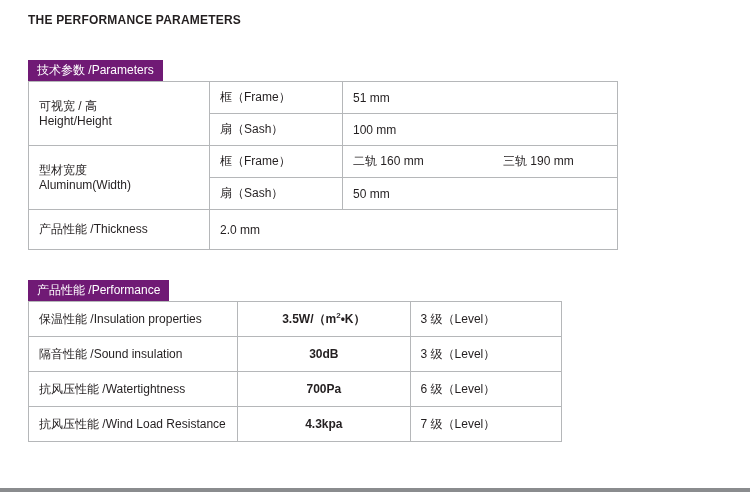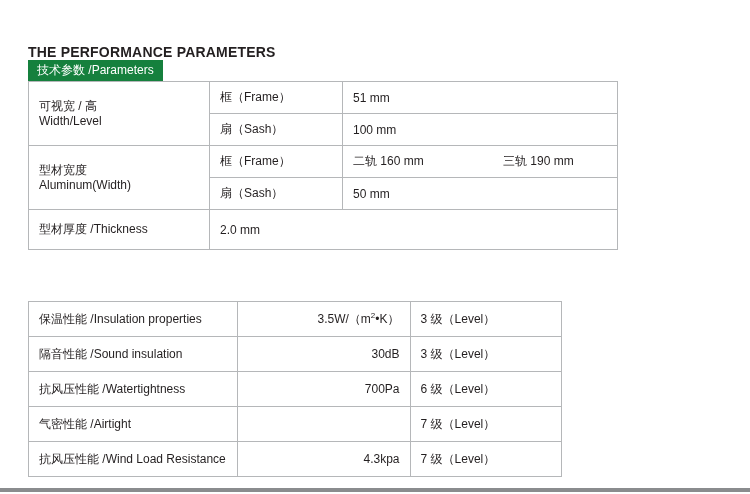--- a/index.html
+++ b/index.html
@@ -23,40 +23,39 @@
     padding: 0;
   }
 
   
   .title-block {
     position: absolute;
     left: 28px;
     top: 10px;
   }
   .title-en {
-    font-size: 14px;
+    font-size: 12px;
     font-weight: bold;
     letter-spacing: 0.2px;
     color: #231f20;
     line-height: 20px;
-    margin-top: 32px;
   }
   .title-cn {
     font-size: 11.5px;
     font-weight: bold;
     color: #231f20;
     line-height: 18px;
     margin-top: 3px;
   }
 
   
   .section-header {
     position: absolute;
     height: 21px;
-    background: #15803d;
+    background: #701a75;
     color: #ffffff;
     font-size: 12px;
     line-height: 21px;
     padding: 0 9px 0 9px;
     box-sizing: border-box;
     white-space: nowrap;
     text-align: right;
   }
   #params-header { left: 28px; top: 60px; }
   #perf-header { left: 28px; top: 280px; }
@@ -108,21 +107,22 @@
     border-radius: 18px;
   }
   #perf-table td {
     height: 34px;
   }
   #perf-table td.name {
     width: 212px;
   }
   #perf-table td.value {
     width: 174px;
-    text-align: right;
+    text-align: center;
+    font-weight: bold;
   }
   #perf-table td.level {
     width: 148px;
     text-align: left;
   }
   sup {
     font-size: 8px;
     vertical-align: super;
     line-height: 0;
   }
@@ -146,21 +146,21 @@
     <div class="title-en">THE PERFORMANCE PARAMETERS</div>
   </div>
 
   <div class="section-header" id="params-header">技术参数 /Parameters</div>
 
   <table id="params-table">
     <tbody>
       <tr>
         <td class="lbl" rowspan="2">
           <div>可视宽 / 高</div>
-          <div>Width/Level</div>
+          <div>Height/Height</div>
         </td>
         <td class="sub">框（Frame）</td>
         <td class="val">51 mm</td>
       </tr>
       <tr>
         <td class="sub">扇（Sash）</td>
         <td class="val">100 mm</td>
       </tr>
       <tr>
         <td class="lbl" rowspan="2">
@@ -170,50 +170,46 @@
         <td class="sub">框（Frame）</td>
         <td class="val">
           <span class="two-col"><span class="c1">二轨 160 mm</span><span>三轨 190 mm</span></span>
         </td>
       </tr>
       <tr>
         <td class="sub">扇（Sash）</td>
         <td class="val">50 mm</td>
       </tr>
       <tr>
-        <td class="lbl">型材厚度 /Thickness</td>
+        <td class="lbl">产品性能 /Thickness</td>
         <td class="val" colspan="2">2.0 mm</td>
       </tr>
     </tbody>
   </table>
 
+  <div class="section-header" id="perf-header">产品性能 /Performance</div>
 
   <table id="perf-table">
     <tbody>
       <tr>
         <td class="name">保温性能 /Insulation properties</td>
         <td class="value"><span>3.5W/（m</span><sup>2</sup><span>•K）</span></td>
         <td class="level">3 级（Level）</td>
       </tr>
       <tr>
         <td class="name">隔音性能 /Sound insulation</td>
         <td class="value">30dB</td>
         <td class="level">3 级（Level）</td>
       </tr>
       <tr>
         <td class="name">抗风压性能 /Watertightness</td>
         <td class="value">700Pa</td>
         <td class="level">6 级（Level）</td>
       </tr>
       <tr>
-        <td class="name">气密性能 /Airtight</td>
-        <td class="value"></td>
-        <td class="level">7 级（Level）</td>
-      </tr>
-      <tr>
         <td class="name">抗风压性能 /Wind Load Resistance</td>
         <td class="value">4.3kpa</td>
         <td class="level">7 级（Level）</td>
       </tr>
     </tbody>
   </table>
 
   <div class="bottom-rule"></div>
 </div>
 

